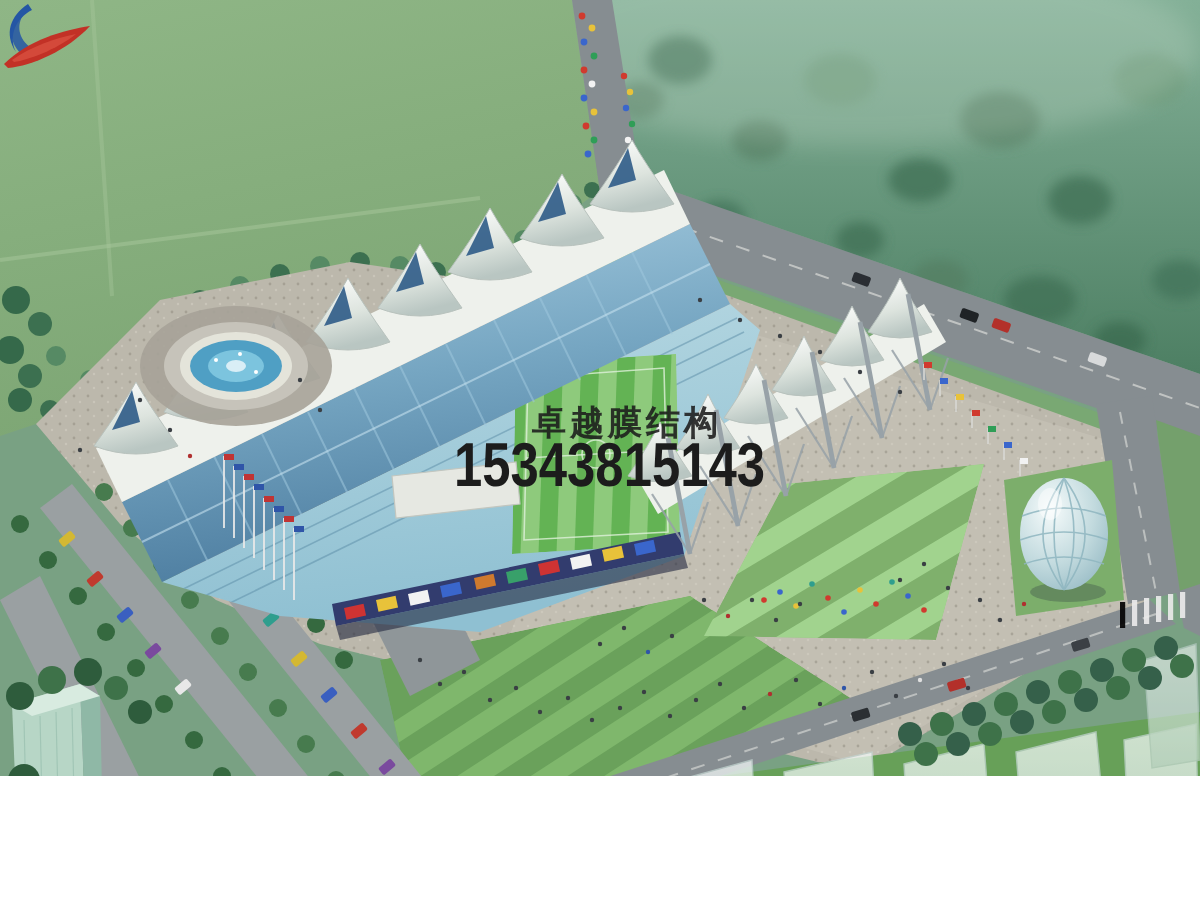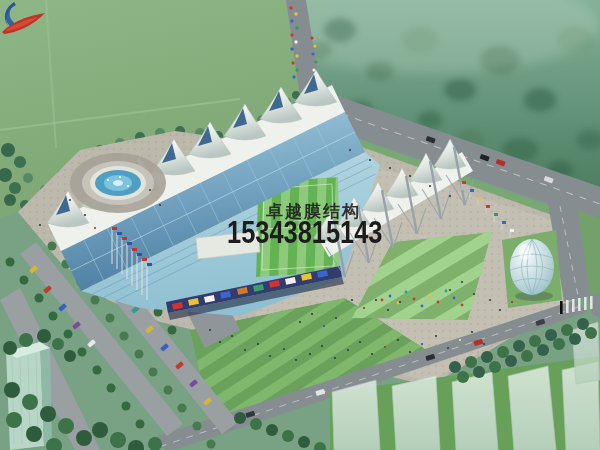--- a/index.html
+++ b/index.html
@@ -1,16 +1,16 @@
 <!DOCTYPE html>
 <html style="--c-text-dark: #1c1c1c; --c-logo-red: #c23126; --c-logo-blue: #2456a4; --c-membrane-white: #eef1ec; --c-roof-blue: #76a6c2; --c-seat-teal: #8fc0d2; --c-pitch-green: #63b354; --c-terrace-green: #a6d893; --c-forest-green: #4d7f63; --c-field-green: #7da674; --c-road-gray: #868d91; --c-plaza-gray: #bcb8ac; --c-water-blue: #4f9fc4; --c-dome-glass: #c2dade;"><head>
 <meta charset="utf-8">
 <style>
   html,body{margin:0;padding:0;background:#ffffff;}
-  .stage{position:relative;width:600px;height:450px;overflow:hidden;font-family:"Liberation Sans",sans-serif;}
+  .stage{position:relative;width:600px;height:388px;overflow:hidden;font-family:"Liberation Sans",sans-serif;}
   .stage svg{position:absolute;left:0;top:0;}
   .watermark-company{
     position:absolute;left:266px;top:200px;
     font-family:"DejaVu Sans",sans-serif;font-weight:700;font-size:17px;
     letter-spacing:2px;color:var(--c-text-dark,#1c1c1c);opacity:.88;white-space:nowrap;
   }
   .watermark-phone{
     position:absolute;left:227px;top:215px;
     font-family:"Liberation Sans",sans-serif;font-weight:700;font-size:31px;
     color:var(--c-text-dark,#1c1c1c);transform:scaleX(.82);transform-origin:left top;white-space:nowrap;

